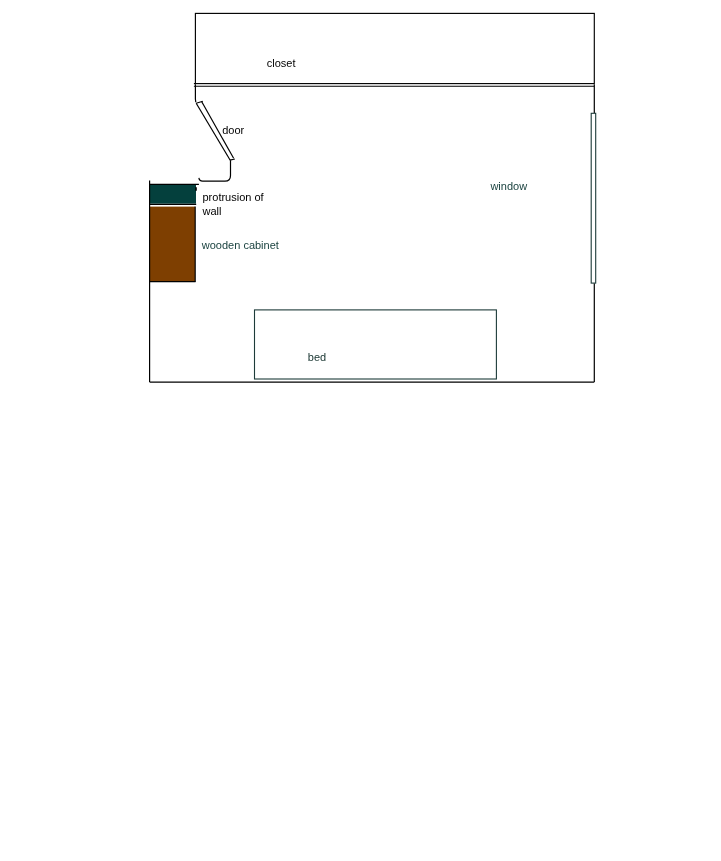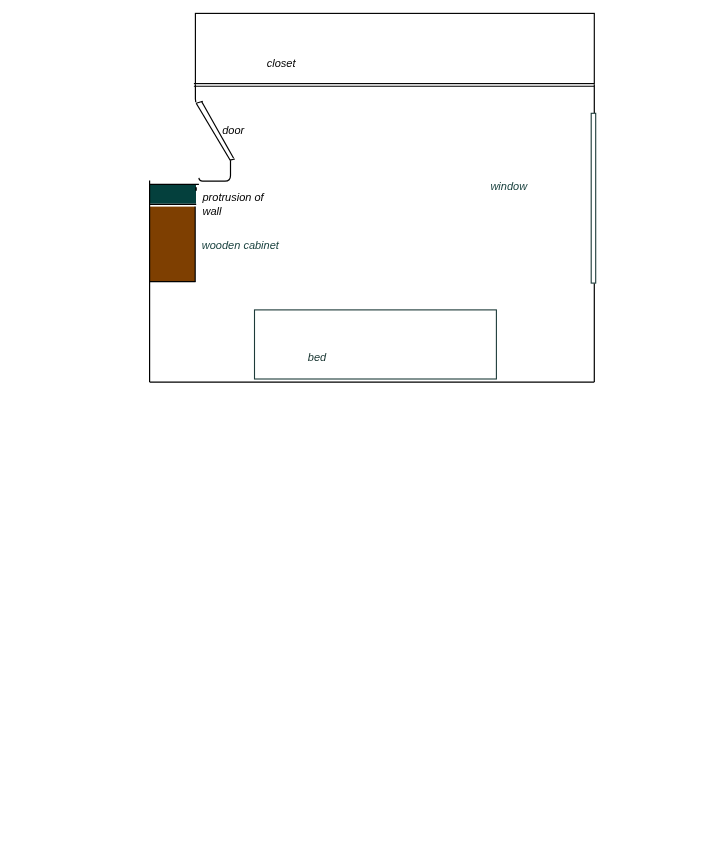--- a/index.html
+++ b/index.html
@@ -1,16 +1,16 @@
 <!DOCTYPE html>
 <html><head>
 <meta charset="utf-8">
 <style>
   html,body{margin:0;padding:0;background:#ffffff;}
-  .page{position:relative;width:721px;height:861px;background:#ffffff;overflow:hidden;font-style:italic;}
+  .page{position:relative;width:721px;height:861px;background:#ffffff;overflow:hidden;}
   svg text{font-family:"Liberation Sans",sans-serif;font-size:11px;}
 </style>
 </head>
 <body>
 <div class="page">
 <svg width="721" height="861" viewBox="0 0 721 861" xmlns="http://www.w3.org/2000/svg">
 
   <rect x="0" y="0" width="721" height="861" fill="#ffffff"></rect>
 
   <rect x="195.4" y="13.4" width="398.9" height="70.2" fill="none" stroke="#000000" stroke-width="1.15"></rect>

